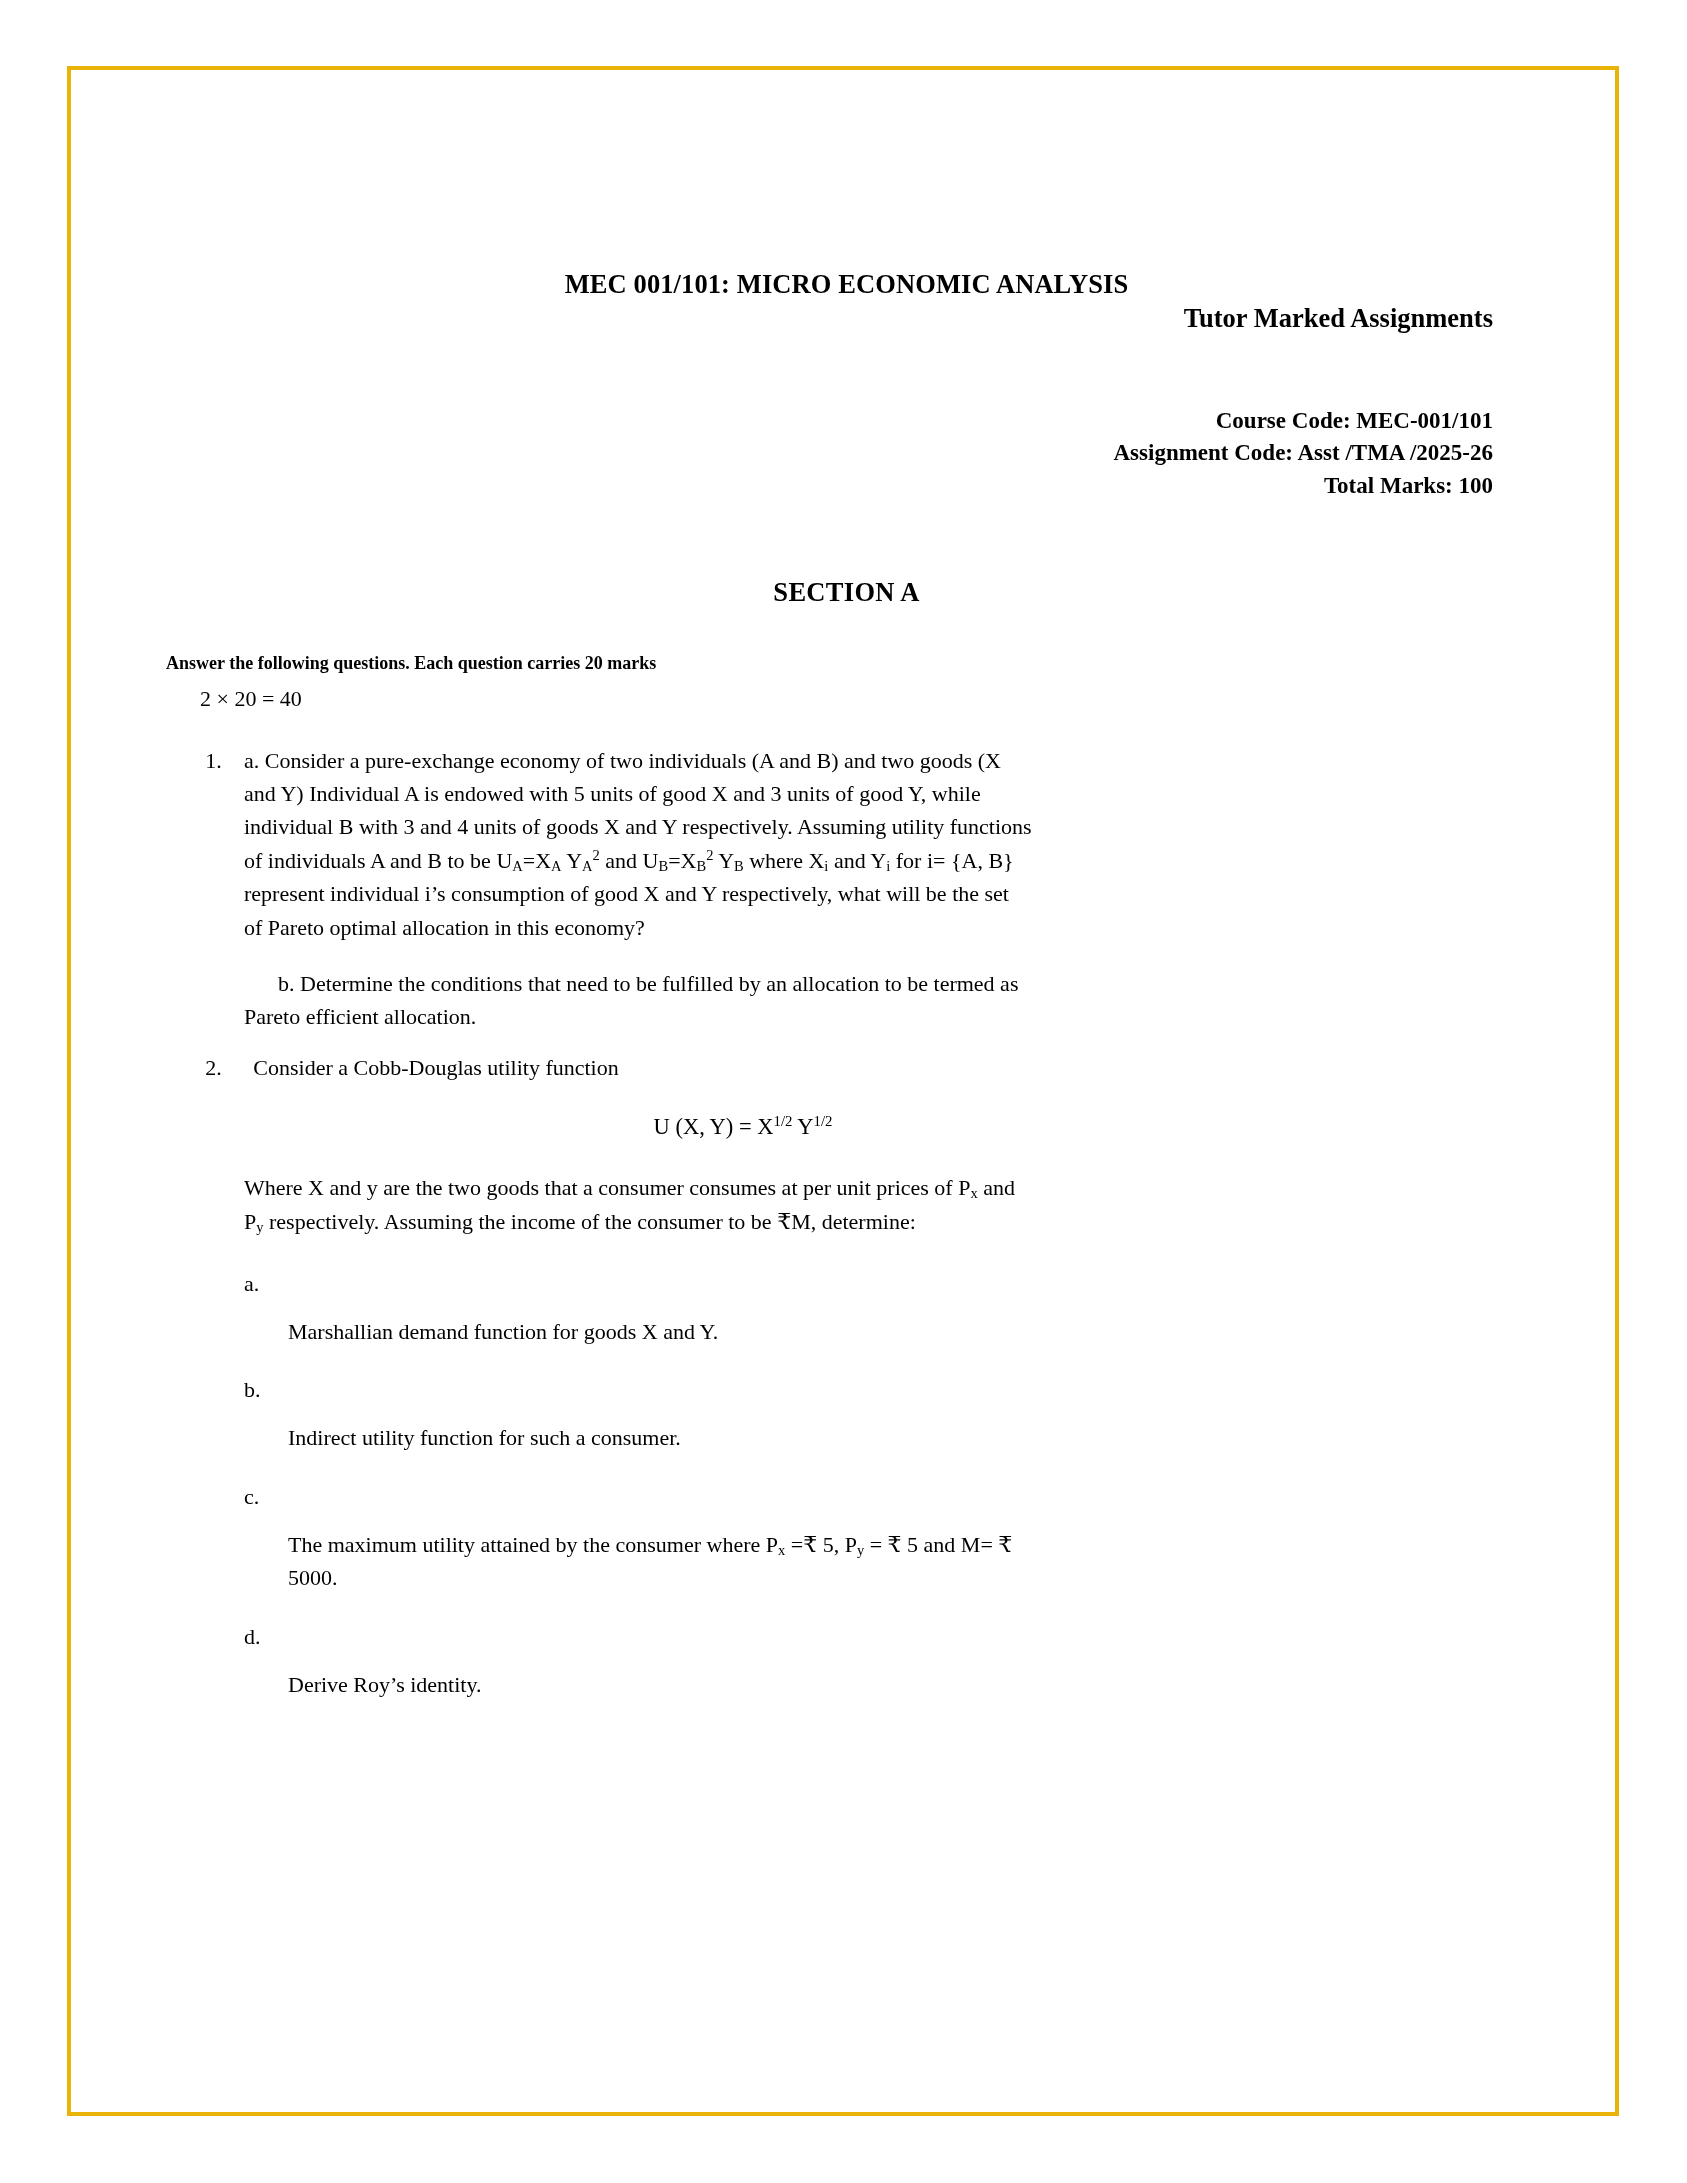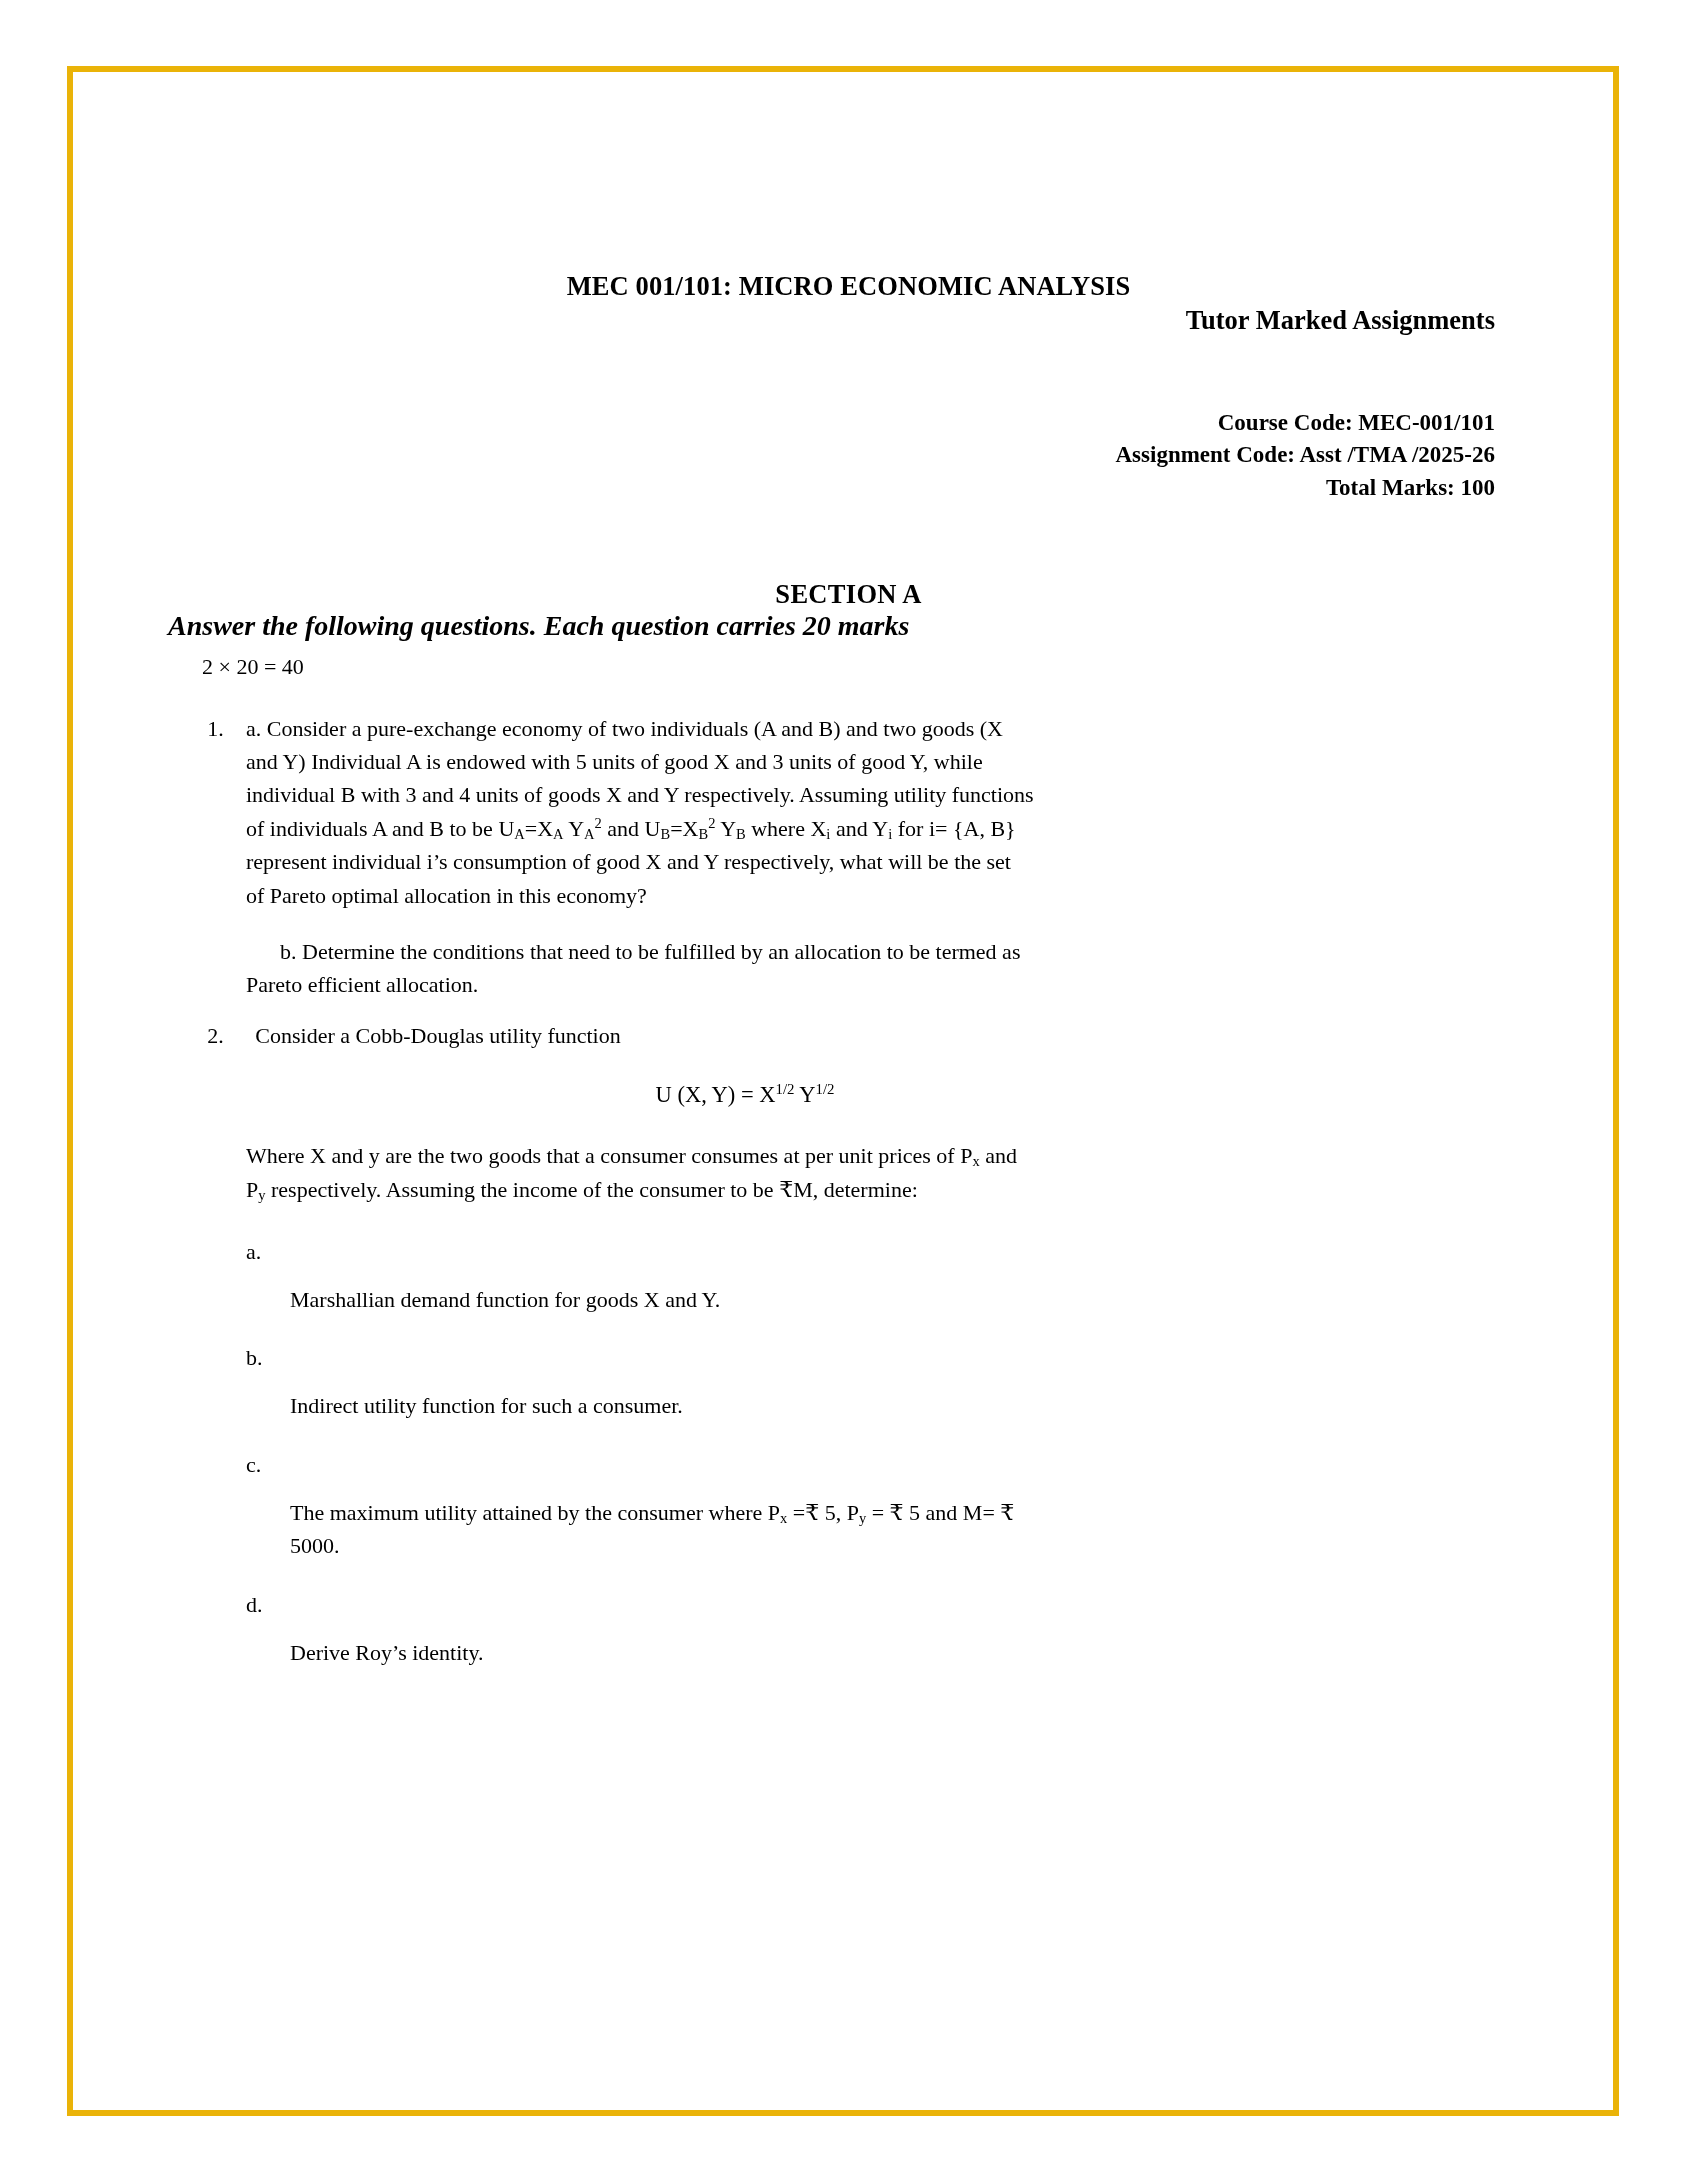--- a/index.html
+++ b/index.html
@@ -13,21 +13,21 @@
     font-family: "Liberation Serif", "DejaVu Serif", serif;
     color: #000000;
     -webkit-font-smoothing: antialiased;
   }
   .page {
     position: absolute;
     left: 67px;
     top: 66px;
     width: 1552px;
     height: 2050px;
-    border: 6px solid #eab308;
+    border: 4px solid #eab308;
     box-sizing: border-box;
     background: #ffffff;
   }
   .content {
     position: absolute;
     left: 129px;
     top: 198px;
     width: 1293px;
   }
 
@@ -58,24 +58,24 @@
 
   .section-heading {
     margin-top: 74px;
     text-align: center;
     font-weight: bold;
     font-size: 26.5px;
     letter-spacing: 0.3px;
   }
 
   .instruction {
+    margin-top: 45px;
     margin-left: -34px;
     font-weight: bold;
-    font-size: 28px;
-    font-style: italic;
+    font-size: 18px;
   }
 
   .marks-line {
     margin-top: 12px;
     text-align: left;
     font-size: 22px;
     padding-right: 13.2px;
   }
 
   

